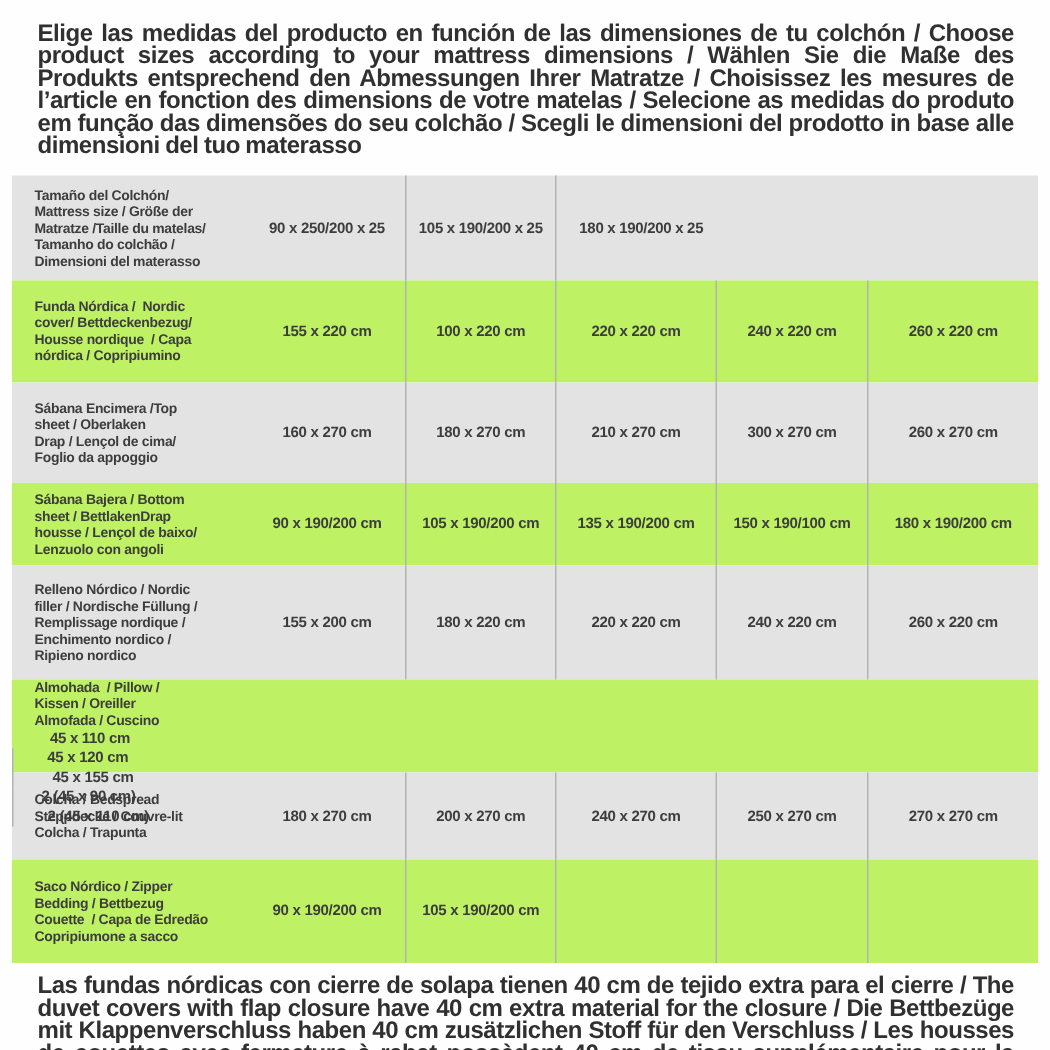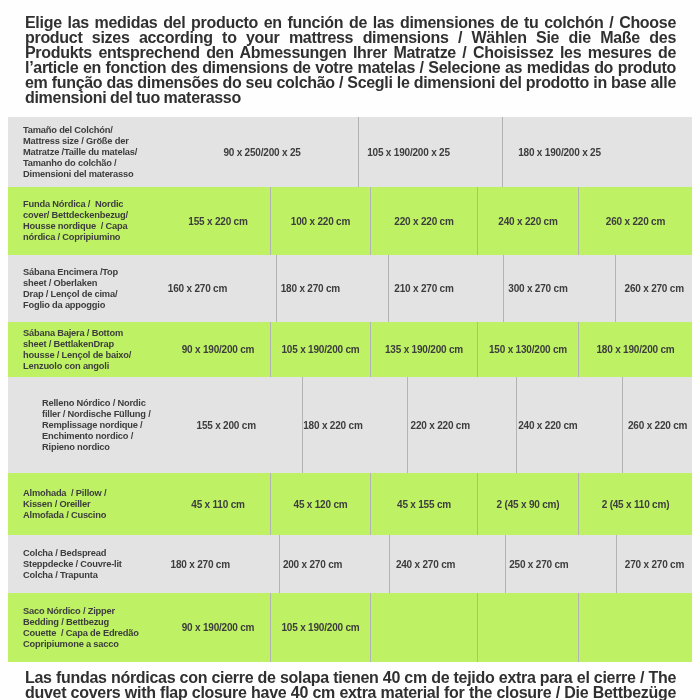--- a/index.html
+++ b/index.html
@@ -21,28 +21,28 @@
     letter-spacing: -0.3px;
     word-spacing: -0.5px;
     text-align: justify;
     color: #303030;
   }
   .intro { margin-bottom: 12px; }
   .footnote { margin-top: 8px; }
 
   .table { margin: 0 8px; width: 684px; }
   .trow { display: flex; align-items: center; }
-  .trow.stripe { background: #e3e3e3; gap: 44px; }
+  .trow.stripe { background: #e3e3e3; }
   .trow.plain  { background: #bef264; }
   .trow:nth-child(1) { height: 70px; }
   .trow:nth-child(2) { height: 68px; }
   .trow:nth-child(3) { height: 67px; }
   .trow:nth-child(4) { height: 55px; }
-  .trow:nth-child(5) { height: 96px; padding-left: 19px; }
-  .trow:nth-child(6) { height: 62px; }
+  .trow:nth-child(5) { height: 76px; }
+  .trow:nth-child(6) { height: 62px; flex-direction: column; }
   .trow:nth-child(7) { height: 58px; }
   .trow:nth-child(8) { height: 69px; }
 
   .cell {
     display: flex; align-items: center; justify-content: center;
     align-self: stretch;
     text-align: center;
     font-weight: bold;
     font-size: 10px;
     letter-spacing: -0.2px;
@@ -105,21 +105,21 @@
         <div class="cell c5">260 x 270 cm</div>
       </div>
       <div class="trow plain">
         <div class="cell label">Sábana Bajera / Bottom
 sheet / BettlakenDrap
 housse / Lençol de baixo/
 Lenzuolo con angoli</div>
         <div class="cell c1">90 x 190/200 cm</div>
         <div class="cell c2">105 x 190/200 cm</div>
         <div class="cell c3">135 x 190/200 cm</div>
-        <div class="cell c4">150 x 130/200 cm</div>
+        <div class="cell c4">150 x 190/100 cm</div>
         <div class="cell c5">180 x 190/200 cm</div>
       </div>
       <div class="trow stripe">
         <div class="cell label">Relleno Nórdico / Nordic
 filler / Nordische Füllung /
 Remplissage nordique /
 Enchimento nordico /
 Ripieno nordico</div>
         <div class="cell c1">155 x 200 cm</div>
         <div class="cell c2">180 x 220 cm</div>

